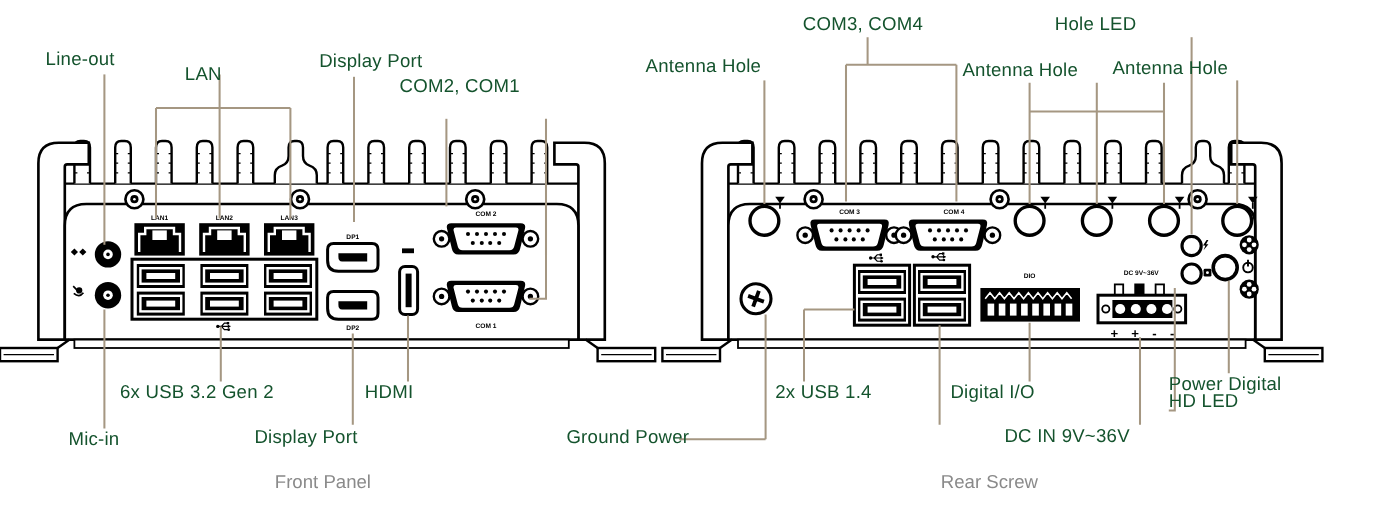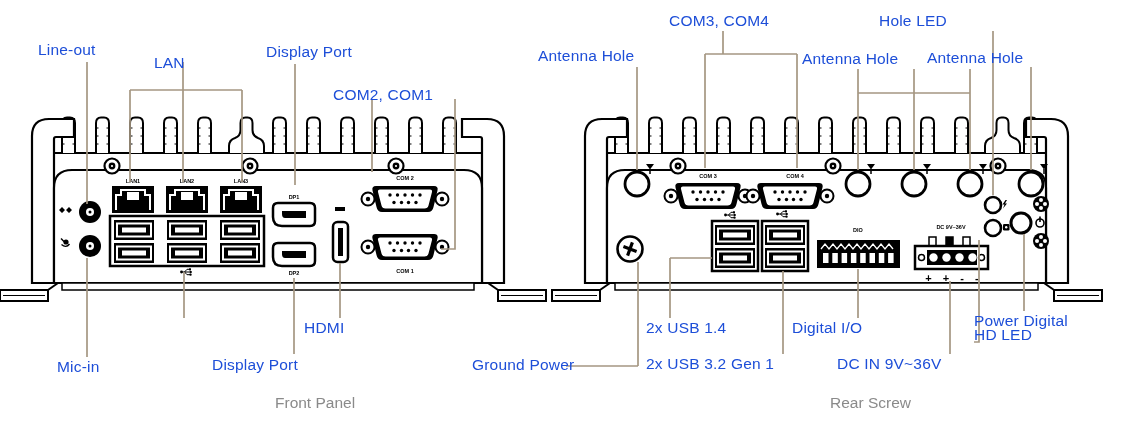--- a/index.html
+++ b/index.html
@@ -1,21 +1,21 @@
 <!DOCTYPE html>
 <html><head>
 <meta charset="utf-8">
 <style>
   html,body{margin:0;padding:0;background:#ffffff;}
   .canvas{position:relative;width:1145px;height:422px;background:#fff;overflow:hidden;
           font-family:"Liberation Sans",sans-serif;}
   .canvas svg{position:absolute;left:0;top:0;}
-  .callout{position:absolute;font:400 15.5px "Liberation Sans",sans-serif;color:#1d4ed8;
+  .callout{position:absolute;font:400 15.5px "Liberation Sans",sans-serif;color:#14532d;
            white-space:nowrap;letter-spacing:.2px;}
-  .caption{position:absolute;font:400 15.5px "Liberation Sans",sans-serif;color:#8a8a8a;white-space:nowrap;margin-left:46px;}
+  .caption{position:absolute;font:400 15.5px "Liberation Sans",sans-serif;color:#8a8a8a;white-space:nowrap;}
   .microlabel{font:700 5.5px "Liberation Sans",sans-serif;fill:#000;}
   .dcpolarity{font:700 11px "Liberation Sans",sans-serif;fill:#000;letter-spacing:4px;}
 </style>
 </head>
 <body>
 
 <div class="canvas">
 
 <svg width="1145" height="422" viewBox="0 0 1145 422">
   <defs>
@@ -307,33 +307,33 @@
     <path d="M858,269 V318"></path>
     <path d="M950,281 V354"></path>
     <path d="M1024,234 V311"></path>
     <path d="M979,240 V342 H974"></path>
   </g>
 </svg>
 
 <div class="callout" style="left:38px;top:41px">Line-out</div>
 <div class="callout" style="left:154px;top:54px">LAN</div>
 <div class="callout" style="left:266px;top:43px">Display Port</div>
-<div class="callout" style="left:333px;top:86px">COM2, COM1</div>
+<div class="callout" style="left:333px;top:64px">COM2, COM1</div>
+<div class="callout" style="left:100px;top:319px">6x USB 3.2 Gen 2</div>
 <div class="callout" style="left:304px;top:319px">HDMI</div>
 <div class="callout" style="left:57px;top:358px">Mic-in</div>
 <div class="callout" style="left:212px;top:356px">Display Port</div>
 <div class="caption" style="left:229px;top:394px">Front Panel</div>
 
 <div class="callout" style="left:538px;top:47px">Antenna Hole</div>
 <div class="callout" style="left:669px;top:12px">COM3, COM4</div>
 <div class="callout" style="left:802px;top:50px">Antenna Hole</div>
 <div class="callout" style="left:879px;top:12px">Hole LED</div>
 <div class="callout" style="left:927px;top:49px">Antenna Hole</div>
 <div class="callout" style="left:472px;top:356px">Ground Power</div>
 <div class="callout" style="left:646px;top:319px">2x USB 1.4</div>
-<div class="callout" style="left:646px;top:355px">2x USB 3.2 Gen 1</div>
 <div class="callout" style="left:792px;top:319px">Digital I/O</div>
 <div class="callout" style="left:837px;top:355px">DC IN 9V~36V</div>
 <div class="callout" style="left:974px;top:312px">Power Digital</div>
 <div class="callout" style="left:974px;top:326px">HD LED</div>
 <div class="caption" style="left:784px;top:394px">Rear Screw</div>
 
 </div>
 
 </body></html>

